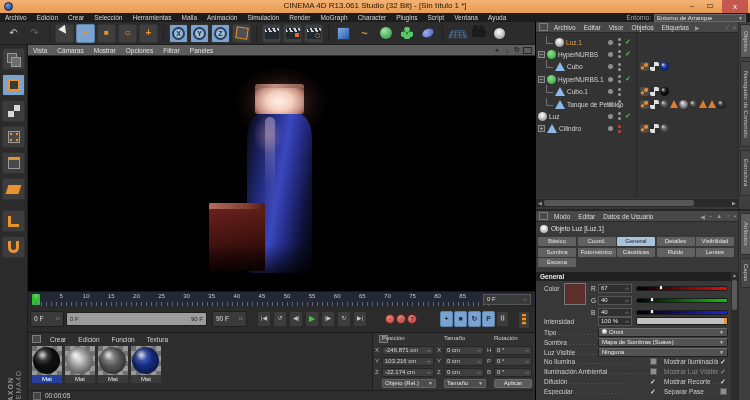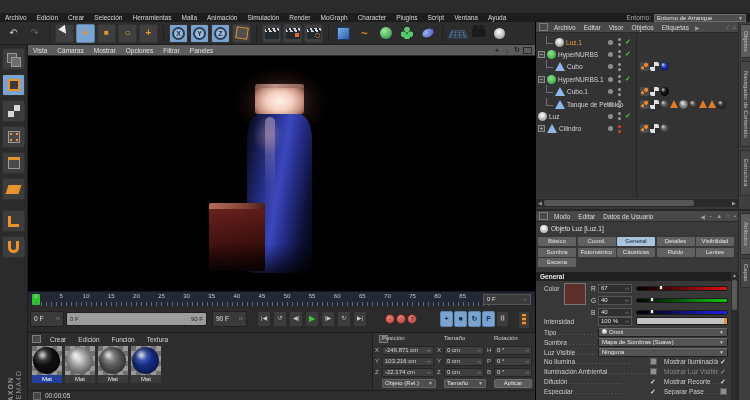--- a/index.html
+++ b/index.html
@@ -182,20 +182,27 @@
   .chkmark.dis{color:#8a8a8a;}
   .am-vscroll{position:absolute;left:195px;top:250px;width:7px;height:128px;background:#2c2c2c;}
   .am-vscroll .ar{position:absolute;left:0;top:0;width:7px;height:7px;color:#9a9a9a;font-size:5px;line-height:7px;text-align:center;}
   .am-vscroll .thumb{position:absolute;left:1px;top:8px;width:5px;height:30px;background:#5a5a5a;border-radius:2px;}
 </style>
 </head>
 <body>
 
 <div class="win">
 
+  <div class="abs titlebar">
+    <div class="abs app-icon"></div>
+    <div class="abs title-text">CINEMA 4D R13.061 Studio (32 Bit) - [Sin título 1 *]</div>
+    <div class="abs win-btn btn-min">–</div>
+    <div class="abs win-btn btn-restore">▭</div>
+    <div class="abs btn-close">x</div>
+  </div>
 
   <div class="abs menubar">
     <span id="menubar-items" style="display:flex;">
         <span class="mi">Archivo</span>
         <span class="mi">Edición</span>
         <span class="mi">Crear</span>
         <span class="mi">Selección</span>
         <span class="mi">Herramientas</span>
         <span class="mi">Malla</span>
         <span class="mi">Animación</span>

